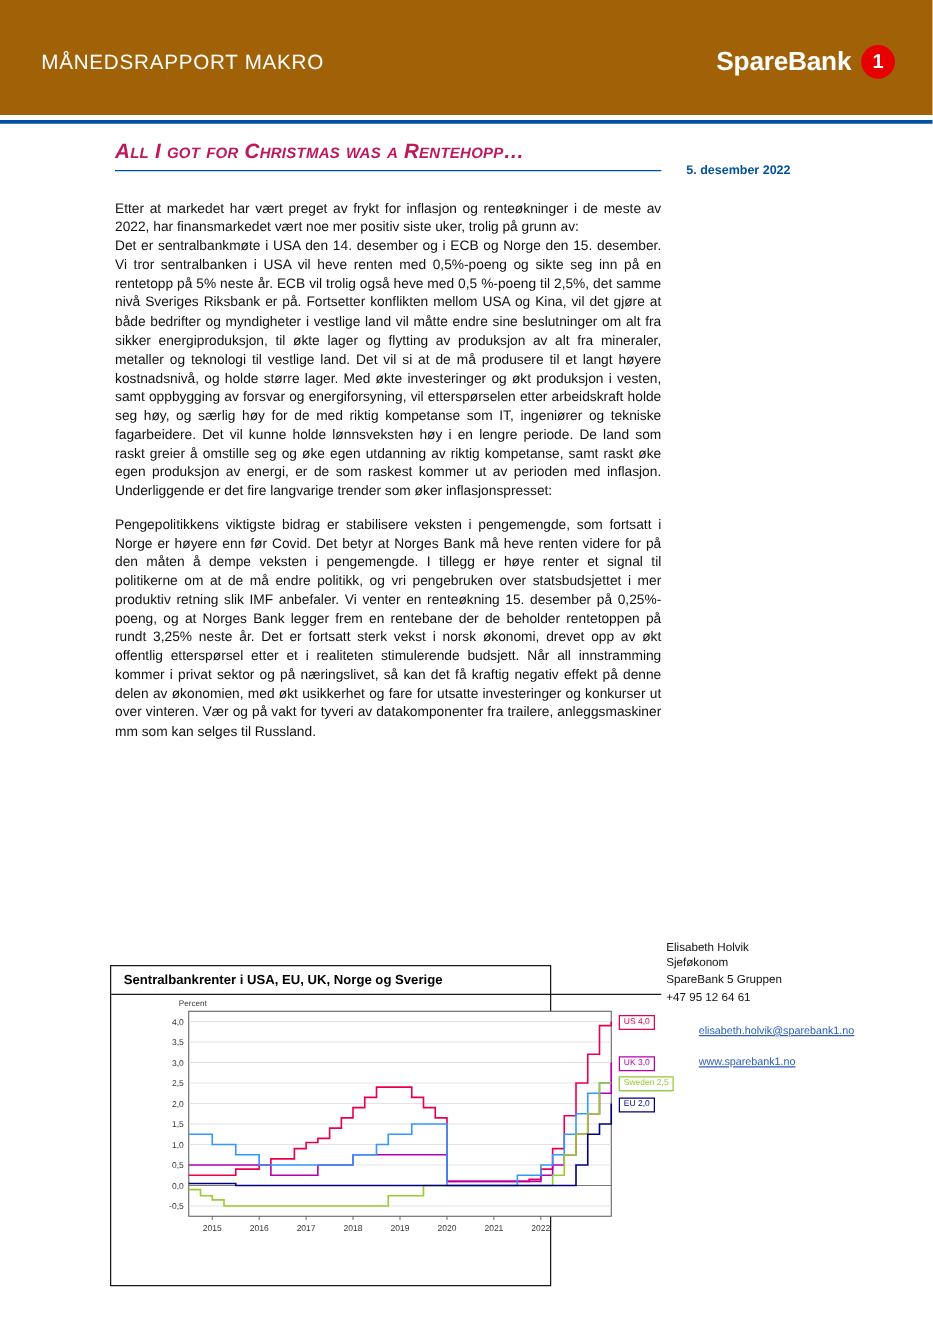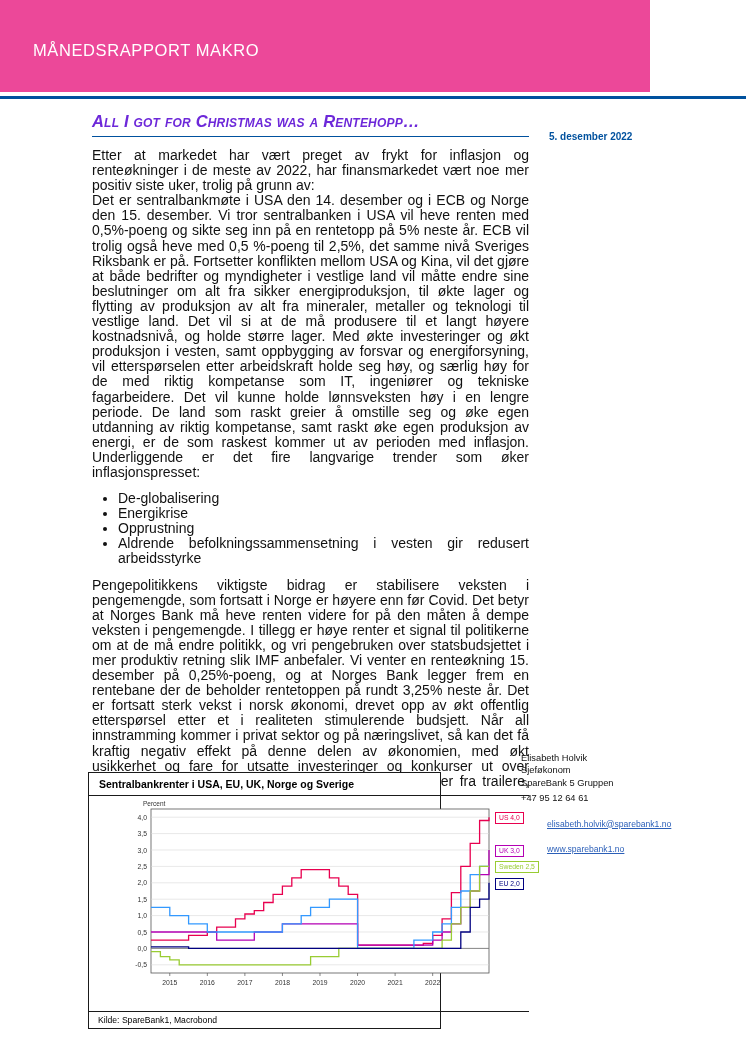--- a/index.html
+++ b/index.html
@@ -13,23 +13,23 @@
     font-family: "Liberation Sans", sans-serif;
     color: #1a1a1a;
     position: relative;
     overflow: hidden;
   }
 
   
   .header {
     position: absolute;
     top: 0; left: 0;
-    width: 650px;
+    width: 746px;
     height: 92px;
-    background: #ec4899;
+    background: #a16207;
   }
   .header-title {
     position: absolute;
     left: 33px;
     top: 41px;
     color: #ffffff;
     font-size: 16.5px;
     letter-spacing: 0.6px;
     font-weight: 400;
   }
@@ -73,21 +73,21 @@
     height: 3px;
     background: #00519e;
   }
 
   
   .doc-title {
     position: absolute;
     left: 92px;
     top: 112px;
     width: 430px;
-    color: #6d28d9;
+    color: #be185d;
     font-style: italic;
     font-weight: 700;
     font-size: 16.5px;
     font-variant: small-caps;
     letter-spacing: 0.2px;
   }
   .title-rule {
     position: absolute;
     left: 92px;
     top: 136px;
@@ -102,23 +102,23 @@
     top: 131px;
     color: #00519e;
     font-size: 10px;
     font-weight: 700;
   }
 
   
   .body-col {
     position: absolute;
     left: 92px;
-    top: 148px;
+    top: 160px;
     width: 437px;
-    font-size: 14px;
+    font-size: 11px;
     line-height: 15.1px;
     text-align: justify;
     color: #111111;
   }
   .body-col p {
     margin: 0 0 11px 0;
   }
   .body-col ul {
     margin: 0 0 11px 0;
     padding-left: 26px;
@@ -127,21 +127,21 @@
   .body-col li {
     margin: 0;
     padding: 0;
     line-height: 15.1px;
   }
   .tight { margin-bottom: 0 !important; }
 
   
   .contact {
     position: absolute;
-    left: 521px;
+    left: 533px;
     top: 752px;
     width: 190px;
     font-size: 9.3px;
     line-height: 12.4px;
     color: #111;
   }
   .contact .phone { margin-top: 3px; }
   .contact a {
     color: #2b5fb8;
     text-decoration: underline;
@@ -210,37 +210,35 @@
     border-style: solid;
     white-space: nowrap;
     line-height: 8px;
   }
 </style>
 </head>
 <body>
 
 <div class="header">
   <div class="header-title">MÅNEDSRAPPORT MAKRO</div>
+  <div class="brand">
+    <span class="brand-text">SpareBank</span>
+    <span class="brand-dot">1</span>
+  </div>
 </div>
 <div class="header-rule"></div>
 <div class="header-rule2"></div>
 
 <div class="doc-title">All I got for Christmas was a Rentehopp…</div>
 <div class="title-rule"></div>
 <div class="doc-date">5. desember 2022</div>
 
 <div class="body-col">
   <p class="tight">Etter at markedet har vært preget av frykt for inflasjon og renteøkninger i de meste av 2022, har finansmarkedet vært noe mer positiv siste uker, trolig på grunn av:</p>
   <p>Det er sentralbankmøte i USA den 14. desember og i ECB og Norge den 15. desember. Vi tror sentralbanken i USA vil heve renten med 0,5%-poeng og sikte seg inn på en rentetopp på 5% neste år. ECB vil trolig også heve med 0,5 %-poeng til 2,5%, det samme nivå Sveriges Riksbank er på. Fortsetter konflikten mellom USA og Kina, vil det gjøre at både bedrifter og myndigheter i vestlige land vil måtte endre sine beslutninger om alt fra sikker energiproduksjon, til økte lager og flytting av produksjon av alt fra mineraler, metaller og teknologi til vestlige land. Det vil si at de må produsere til et langt høyere kostnadsnivå, og holde større lager. Med økte investeringer og økt produksjon i vesten, samt oppbygging av forsvar og energiforsyning, vil etterspørselen etter arbeidskraft holde seg høy, og særlig høy for de med riktig kompetanse som IT, ingeniører og tekniske fagarbeidere. Det vil kunne holde lønnsveksten høy i en lengre periode. De land som raskt greier å omstille seg og øke egen utdanning av riktig kompetanse, samt raskt øke egen produksjon av energi, er de som raskest kommer ut av perioden med inflasjon. Underliggende er det fire langvarige trender som øker inflasjonspresset:</p>
-  <ul>
-    <li>De-globalisering</li>
-    <li>Energikrise</li>
-    <li>Opprustning</li>
-    <li>Aldrende befolkningssammensetning i vesten gir redusert arbeidsstyrke</li>
-  </ul>
   <p>Pengepolitikkens viktigste bidrag er stabilisere veksten i pengemengde, som fortsatt i Norge er høyere enn før Covid. Det betyr at Norges Bank må heve renten videre for på den måten å dempe veksten i pengemengde. I tillegg er høye renter et signal til politikerne om at de må endre politikk, og vri pengebruken over statsbudsjettet i mer produktiv retning slik IMF anbefaler. Vi venter en renteøkning 15. desember på 0,25%-poeng, og at Norges Bank legger frem en rentebane der de beholder rentetoppen på rundt 3,25% neste år. Det er fortsatt sterk vekst i norsk økonomi, drevet opp av økt offentlig etterspørsel etter et i realiteten stimulerende budsjett. Når all innstramming kommer i privat sektor og på næringslivet, så kan det få kraftig negativ effekt på denne delen av økonomien, med økt usikkerhet og fare for utsatte investeringer og konkurser ut over vinteren. Vær og på vakt for tyveri av datakomponenter fra trailere, anleggsmaskiner mm som kan selges til Russland.</p>
 </div>
 
 <div class="contact">
   <div>Elisabeth Holvik</div>
   <div>Sjeføkonom</div>
   <div>SpareBank 5 Gruppen</div>
   <div class="phone">+47 95 12 64 61</div>
   <a href="#">elisabeth.holvik@sparebank1.no</a>
   <a href="#">www.sparebank1.no</a>
@@ -294,14 +292,13 @@
         <path d="M62.0,112.4 L71.4,112.4 L71.4,112.4 L80.8,112.4 L80.8,120.6 L90.2,120.6 L90.2,120.6 L99.6,120.6 L99.6,128.8 L108.9,128.8 L108.9,128.8 L118.3,128.8 L118.3,137.0 L127.7,137.0 L127.7,137.0 L137.1,137.0 L137.1,137.0 L146.5,137.0 L146.5,137.0 L155.9,137.0 L155.9,137.0 L165.3,137.0 L165.3,137.0 L174.7,137.0 L174.7,137.0 L184.1,137.0 L184.1,137.0 L193.4,137.0 L193.4,128.8 L202.8,128.8 L202.8,128.8 L212.2,128.8 L212.2,120.6 L221.6,120.6 L221.6,112.4 L231.0,112.4 L231.0,112.4 L240.4,112.4 L240.4,104.2 L249.8,104.2 L249.8,104.2 L259.2,104.2 L259.2,104.2 L268.6,104.2 L268.6,153.4 L277.9,153.4 L277.9,153.4 L287.3,153.4 L287.3,153.4 L296.7,153.4 L296.7,153.4 L306.1,153.4 L306.1,153.4 L315.5,153.4 L315.5,153.4 L324.9,153.4 L324.9,145.2 L334.3,145.2 L334.3,145.2 L343.7,145.2 L343.7,137.0 L353.1,137.0 L353.1,128.8 L362.4,128.8 L362.4,112.4 L371.8,112.4 L371.8,96.0 L381.2,96.0 L381.2,79.6 L390.6,79.6 L390.6,71.4 L400.0,71.4 L400.0,71.4" fill="none" stroke="#3399ff" stroke-width="1.3"></path>
         <path d="M62.0,156.7 L71.4,156.7 L71.4,161.6 L80.8,161.6 L80.8,164.9 L90.2,164.9 L90.2,169.8 L99.6,169.8 L99.6,169.8 L108.9,169.8 L108.9,169.8 L118.3,169.8 L118.3,169.8 L127.7,169.8 L127.7,169.8 L137.1,169.8 L137.1,169.8 L146.5,169.8 L146.5,169.8 L155.9,169.8 L155.9,169.8 L165.3,169.8 L165.3,169.8 L174.7,169.8 L174.7,169.8 L184.1,169.8 L184.1,169.8 L193.4,169.8 L193.4,169.8 L202.8,169.8 L202.8,169.8 L212.2,169.8 L212.2,169.8 L221.6,169.8 L221.6,161.6 L231.0,161.6 L231.0,161.6 L240.4,161.6 L240.4,161.6 L249.8,161.6 L249.8,153.4 L259.2,153.4 L259.2,153.4 L268.6,153.4 L268.6,153.4 L277.9,153.4 L277.9,153.4 L287.3,153.4 L287.3,153.4 L296.7,153.4 L296.7,153.4 L306.1,153.4 L306.1,153.4 L315.5,153.4 L315.5,153.4 L324.9,153.4 L324.9,153.4 L334.3,153.4 L334.3,153.4 L343.7,153.4 L343.7,153.4 L353.1,153.4 L353.1,145.2 L362.4,145.2 L362.4,128.8 L371.8,128.8 L371.8,112.4 L381.2,112.4 L381.2,96.0 L390.6,96.0 L390.6,71.4 L400.0,71.4 L400.0,71.4" fill="none" stroke="#99cc33" stroke-width="1.3"></path>
         <path d="M62.0,151.8 L71.4,151.8 L71.4,151.8 L80.8,151.8 L80.8,151.8 L90.2,151.8 L90.2,151.8 L99.6,151.8 L99.6,153.4 L108.9,153.4 L108.9,153.4 L118.3,153.4 L118.3,153.4 L127.7,153.4 L127.7,153.4 L137.1,153.4 L137.1,153.4 L146.5,153.4 L146.5,153.4 L155.9,153.4 L155.9,153.4 L165.3,153.4 L165.3,153.4 L174.7,153.4 L174.7,153.4 L184.1,153.4 L184.1,153.4 L193.4,153.4 L193.4,153.4 L202.8,153.4 L202.8,153.4 L212.2,153.4 L212.2,153.4 L221.6,153.4 L221.6,153.4 L231.0,153.4 L231.0,153.4 L240.4,153.4 L240.4,153.4 L249.8,153.4 L249.8,153.4 L259.2,153.4 L259.2,153.4 L268.6,153.4 L268.6,153.4 L277.9,153.4 L277.9,153.4 L287.3,153.4 L287.3,153.4 L296.7,153.4 L296.7,153.4 L306.1,153.4 L306.1,153.4 L315.5,153.4 L315.5,153.4 L324.9,153.4 L324.9,153.4 L334.3,153.4 L334.3,153.4 L343.7,153.4 L343.7,153.4 L353.1,153.4 L353.1,153.4 L362.4,153.4 L362.4,153.4 L371.8,153.4 L371.8,137.0 L381.2,137.0 L381.2,112.4 L390.6,112.4 L390.6,104.2 L400.0,104.2 L400.0,87.8" fill="none" stroke="#000080" stroke-width="1.3"></path>
       </svg>
     <div class="legend-chip" id="lg0" style="left: 406px; top: 17.2px; color: rgb(232, 0, 79); border-color: rgb(232, 0, 79);">US 4,0</div>
     <div class="legend-chip" id="lg1" style="left: 406px; top: 50px; color: rgb(180, 0, 180); border-color: rgb(180, 0, 180);">UK 3,0</div>
     <div class="legend-chip" id="lg2" style="left: 406px; top: 66.4px; color: rgb(51, 153, 255); border-color: rgb(51, 153, 255);">Norway 2,5</div>
     <div class="legend-chip" id="lg3" style="left: 406px; top: 66.4px; color: rgb(153, 204, 51); border-color: rgb(153, 204, 51);">Sweden 2,5</div>
     <div class="legend-chip" id="lg4" style="left: 406px; top: 82.8px; color: rgb(0, 0, 128); border-color: rgb(0, 0, 128);">EU 2,0</div>
   </div>
-  <div class="chart-source">Kilde: SpareBank1, Macrobond</div>
 </div>
 
 </body></html>

